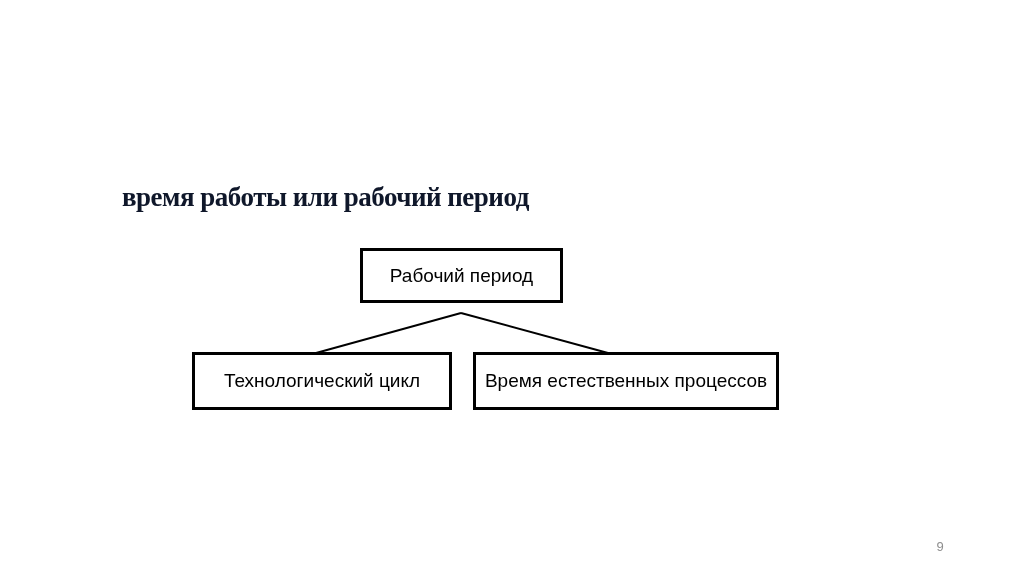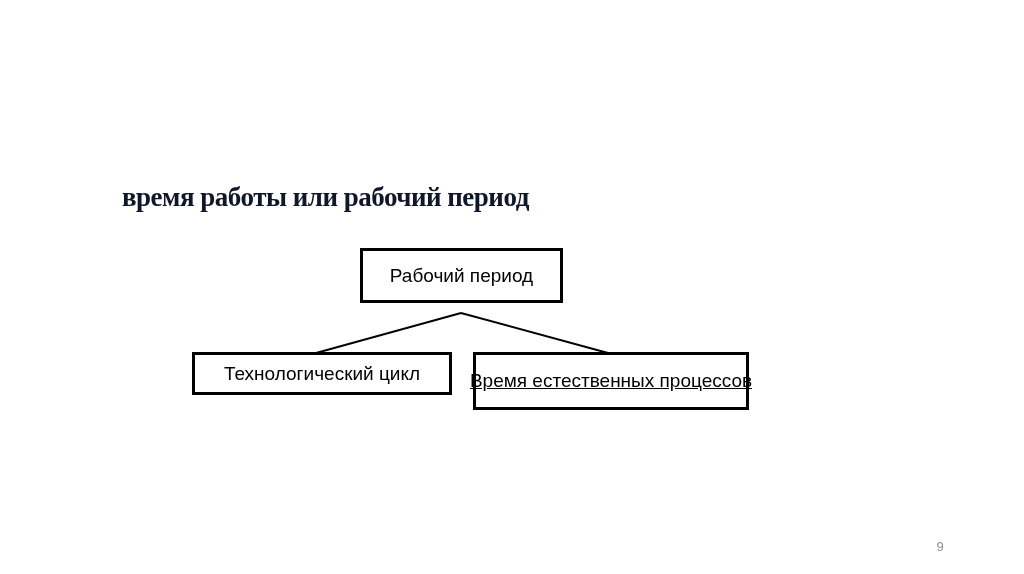--- a/index.html
+++ b/index.html
@@ -42,22 +42,22 @@
     display: flex;
     align-items: center;
     justify-content: center;
     text-align: left;
     font-family: "Liberation Sans", sans-serif;
     font-size: 19px;
     color: #000000;
     white-space: nowrap;
   }
   .node-root  { left: 360px; top: 248px; width: 203px; height: 55px; }
-  .node-left  { left: 192px; top: 352px; width: 260px; height: 43px; }
-  .node-right { left: 473px; top: 352px; width: 276px; height: 58px; text-decoration: underline; }
+  .node-left  { left: 192px; top: 352px; width: 260px; height: 58px; }
+  .node-right { left: 473px; top: 352px; width: 306px; height: 58px; }
   .page-number {
     position: absolute;
     left: 930px;
     top: 539px;
     width: 20px;
     text-align: center;
     font-family: "Liberation Sans", sans-serif;
     font-size: 13px;
     color: #8e8e8e;
   }

